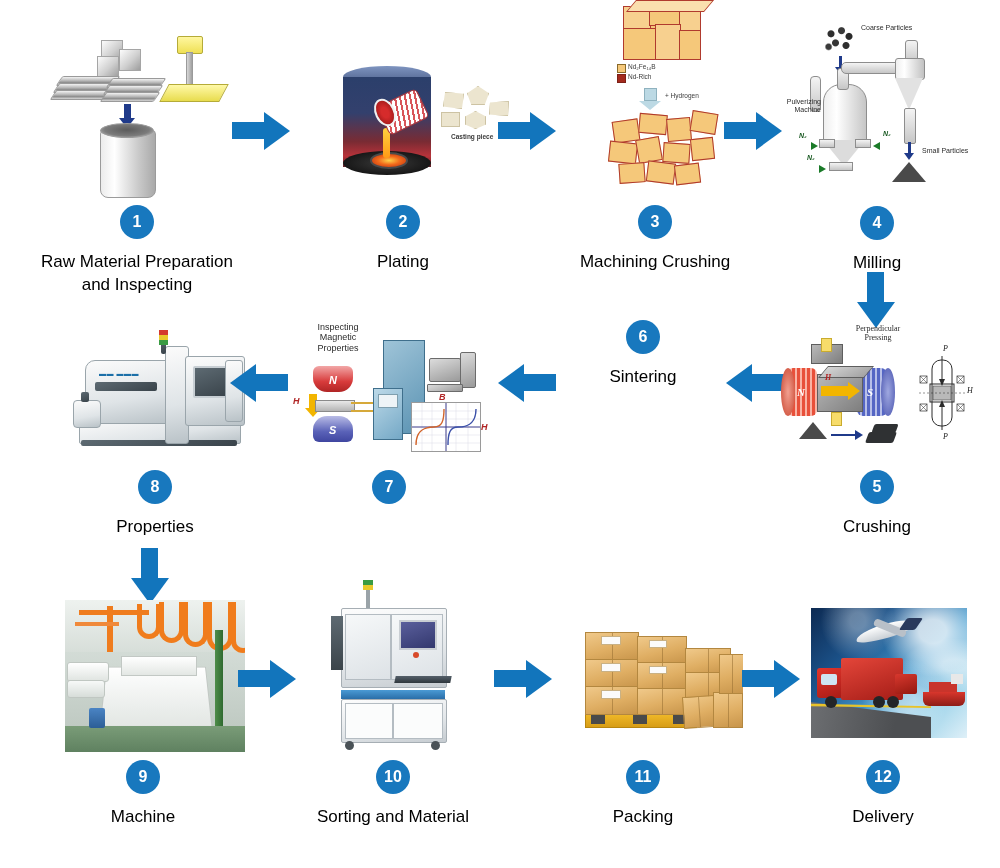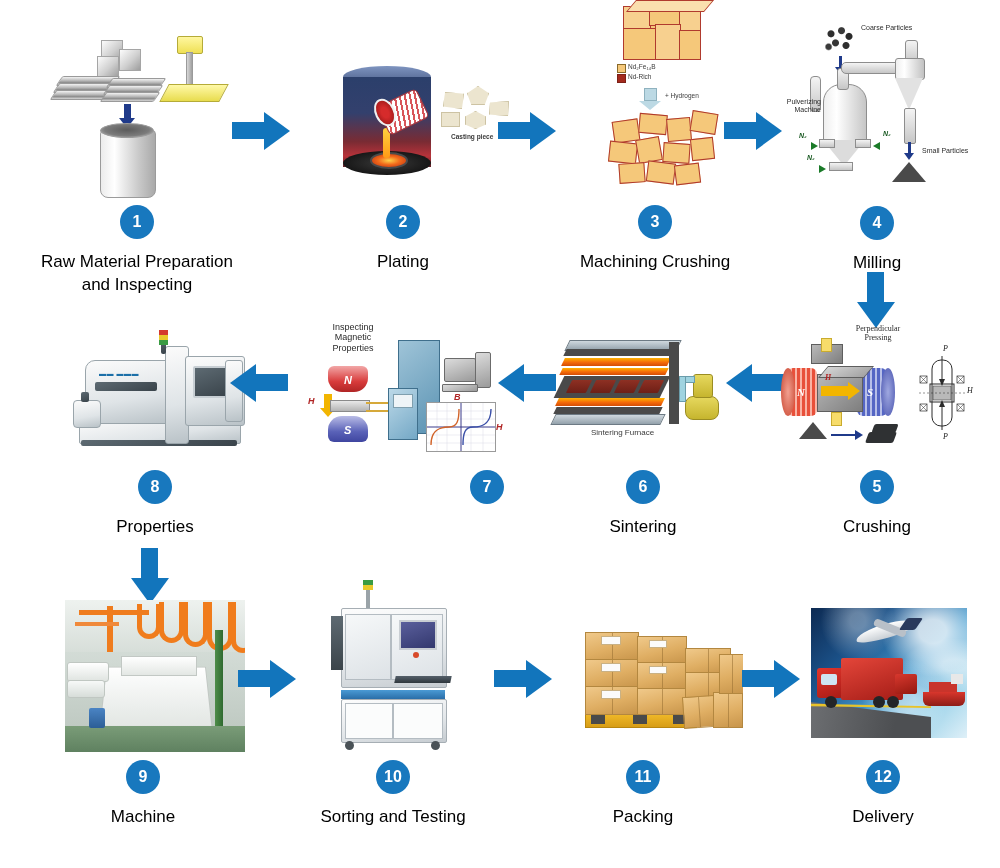--- a/index.html
+++ b/index.html
@@ -740,21 +740,21 @@
     </div>
     <div class="badge">8</div>
     <div class="caption">Properties</div>
   </div>
 
   <div class="arrow-h left" style="left:230px; top:362px;">
     <div class="shaft"></div>
       <div class="head"></div>
   </div>
 
-  <div class="step" style="left:274px; top:318px;align-items:flex-end;">
+  <div class="step" style="left:274px; top:318px;">
     <div class="art" style="height:150px;">
       <div class="tiny-label" style="left:16px; top:4px; font-size:9px; width:66px;">Inspecting
 Magnetic
 Properties</div>
 
       <div class="mag-pole n" style="left:24px; top:48px;"></div>
       <div class="mag-letter" style="left:40px; top:56px;">N</div>
       <div class="mag-pole s" style="left:24px; top:98px; border-radius:14px 14px 6px 6px;"></div>
       <div class="mag-letter" style="left:40px; top:106px;">S</div>
 
@@ -799,44 +799,20 @@
     </div>
     <div class="badge">7</div>
   </div>
 
   <div class="arrow-h left" style="left:498px; top:362px;">
     <div class="shaft"></div>
       <div class="head"></div>
   </div>
 
   <div class="step" style="left:528px; top:318px;">
-    <div class="art" style="height:150px;">
-
-      <div class="furn-plate" style="left:24px; top:22px; width:110px; height:9px; transform:skewX(-26deg);"></div>
-      <div class="furn-dark" style="left:22px; top:31px; width:108px; height:7px; transform:skewX(-26deg);"></div>
-      <div class="furn-shelf" style="left:20px; top:40px; width:106px; height:8px; transform:skewX(-26deg);"></div>
-      <div class="furn-shelf" style="left:18px; top:50px; width:106px; height:7px; transform:skewX(-26deg);"></div>
-      <div class="furn-dark" style="left:16px; top:58px; width:106px; height:22px; transform:skewX(-26deg);"></div>
-      <div class="ingot-red" style="left:26px; top:62px; width:20px; height:13px; transform:skewX(-26deg);"></div>
-      <div class="ingot-red" style="left:50px; top:62px; width:20px; height:13px; transform:skewX(-26deg);"></div>
-      <div class="ingot-red" style="left:74px; top:62px; width:20px; height:13px; transform:skewX(-26deg);"></div>
-      <div class="ingot-red" style="left:98px; top:62px; width:20px; height:13px; transform:skewX(-26deg);"></div>
-      <div class="furn-shelf" style="left:14px; top:80px; width:106px; height:8px; transform:skewX(-26deg);"></div>
-      <div class="furn-dark" style="left:12px; top:89px; width:106px; height:7px; transform:skewX(-26deg);"></div>
-      <div class="furn-plate" style="left:10px; top:96px; width:108px; height:9px; transform:skewX(-26deg);"></div>
-
-      <div class="furn-dark" style="left:126px; top:24px; width:10px; height:82px;"></div>
-
-      <div class="pump-body" style="left:142px; top:78px; width:32px; height:22px; border-radius:8px;"></div>
-      <div class="pump-body" style="left:150px; top:56px; width:18px; height:22px;"></div>
-      <div style="position:absolute; left:136px; top:58px; width:14px; height:5px; background:#9fd3e0; border:1px solid #6b9dab;"></div>
-      <div style="position:absolute; left:136px; top:58px; width:5px; height:24px; background:#9fd3e0; border:1px solid #6b9dab;"></div>
-
-      <div class="micro-label" style="left:48px; top:110px; font-size:8px; font-weight:normal;">Sintering Furnace</div>
-    </div>
     <div class="badge">6</div>
     <div class="caption">Sintering</div>
   </div>
 
   <div class="arrow-h left" style="left:726px; top:362px;">
     <div class="shaft"></div>
       <div class="head"></div>
   </div>
 
   <div class="step" style="left:762px; top:318px;">
@@ -961,21 +937,21 @@
 
         <div class="sorter-cab" style="left:18px; top:119px; width:104px; height:42px;"></div>
         <div style="position:absolute; left:22px; top:123px; width:46px; height:34px; background:#fbfcfc; border:1px solid #b4bcc2;"></div>
         <div style="position:absolute; left:70px; top:123px; width:48px; height:34px; background:#fbfcfc; border:1px solid #b4bcc2;"></div>
 
         <div style="position:absolute; left:22px; top:161px; width:9px; height:9px; background:#4a5257; border-radius:50%;"></div>
         <div style="position:absolute; left:108px; top:161px; width:9px; height:9px; background:#4a5257; border-radius:50%;"></div>
       </div>
     </div>
     <div class="badge">10</div>
-    <div class="caption">Sorting and Testing</div>
+    <div class="caption">Sorting and Material</div>
   </div>
 
   <div class="arrow-h right" style="left:494px; top:658px;">
     <div class="shaft"></div>
       <div class="head"></div>
   </div>
 
   <div class="step" style="left:528px; top:598px;">
     <div class="art" style="height:160px;">
       <div class="photo" style="left:24px; top:16px; width:176px; height:128px; background:#ffffff;">

